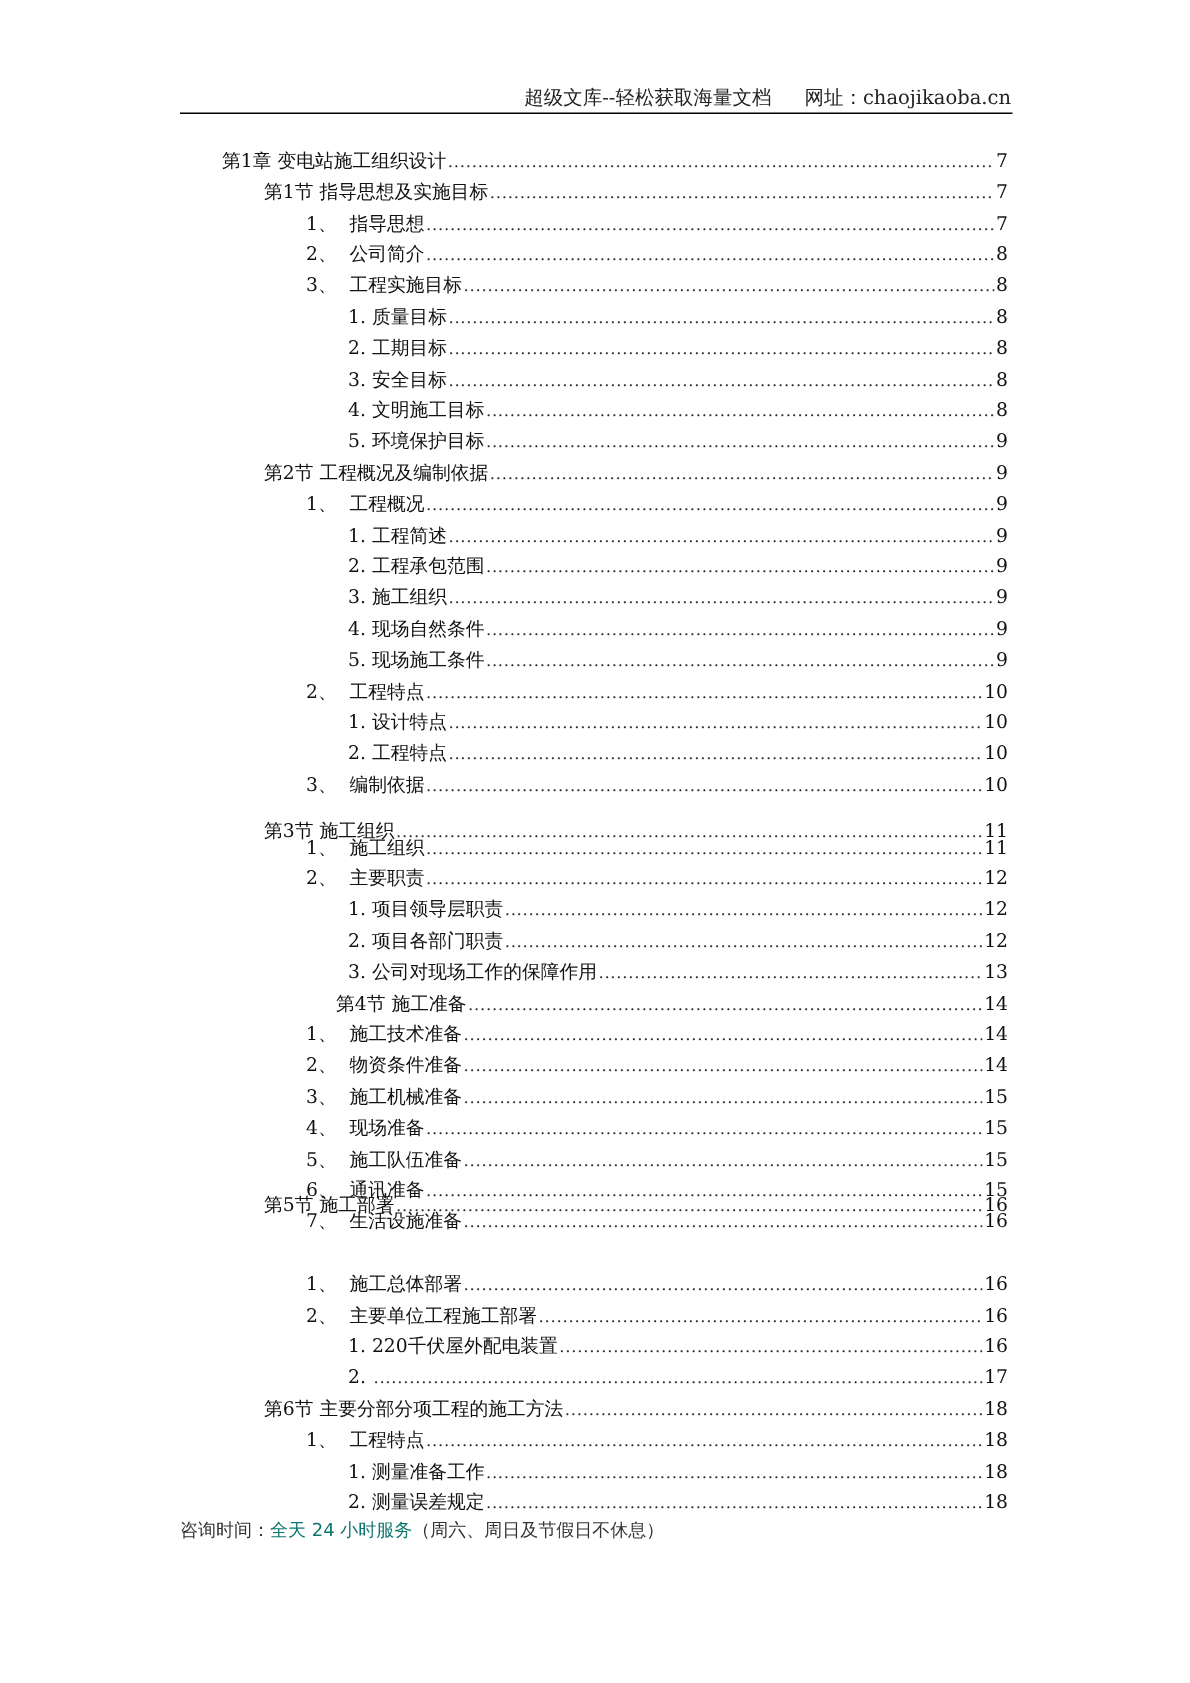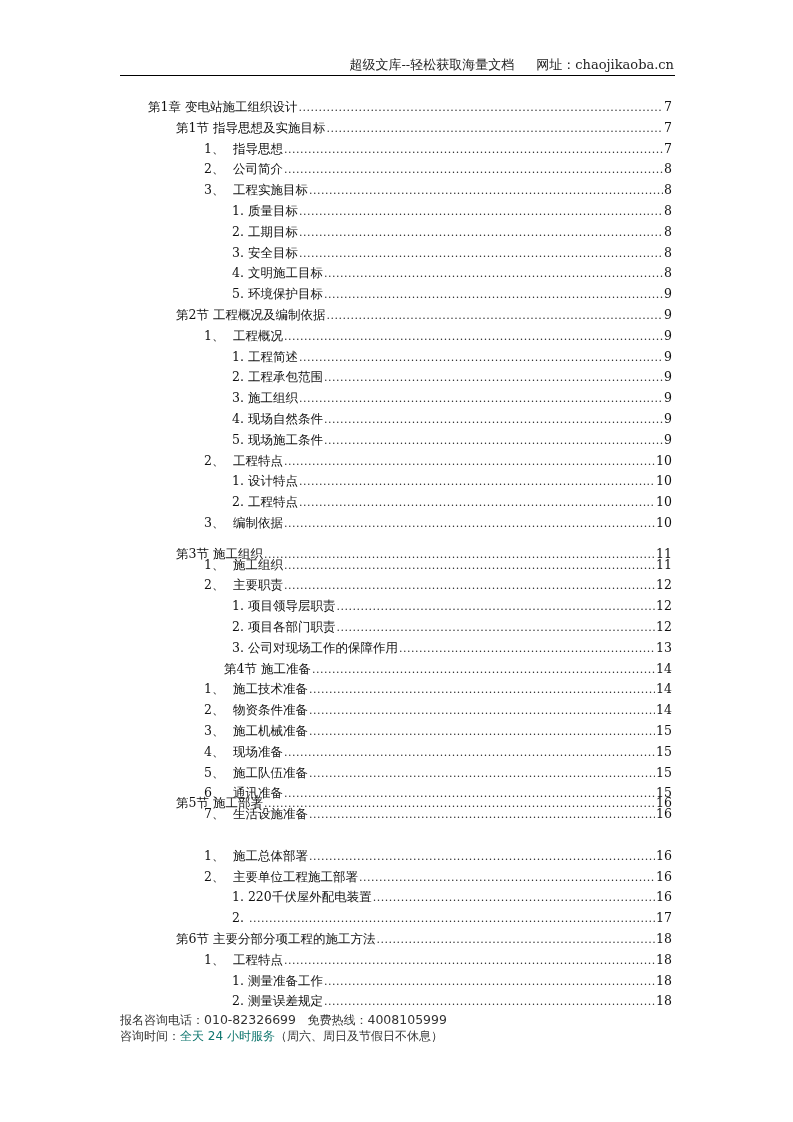--- a/index.html
+++ b/index.html
@@ -343,18 +343,15 @@
       <span class="num">2.</span>
       <span>&nbsp;</span>
       <span class="title">测量误差规定</span>
       <span class="dots"></span>
       <span class="page">18</span>
     </div>
   </div>
 
 <div class="footer">
   <div class="line">
-    <span>报名咨询电话：</span><span class="mono">010-82326699</span>&nbsp;&nbsp;&nbsp;<span>免费热线：</span><span class="mono">4008105999</span>
-  </div>
-  <div class="line">
     <span>咨询时间：</span><span class="red">全天 24 小时服务</span><span>（周六、周日及节假日不休息）</span>
   </div>
 </div>
 
 </body></html>

